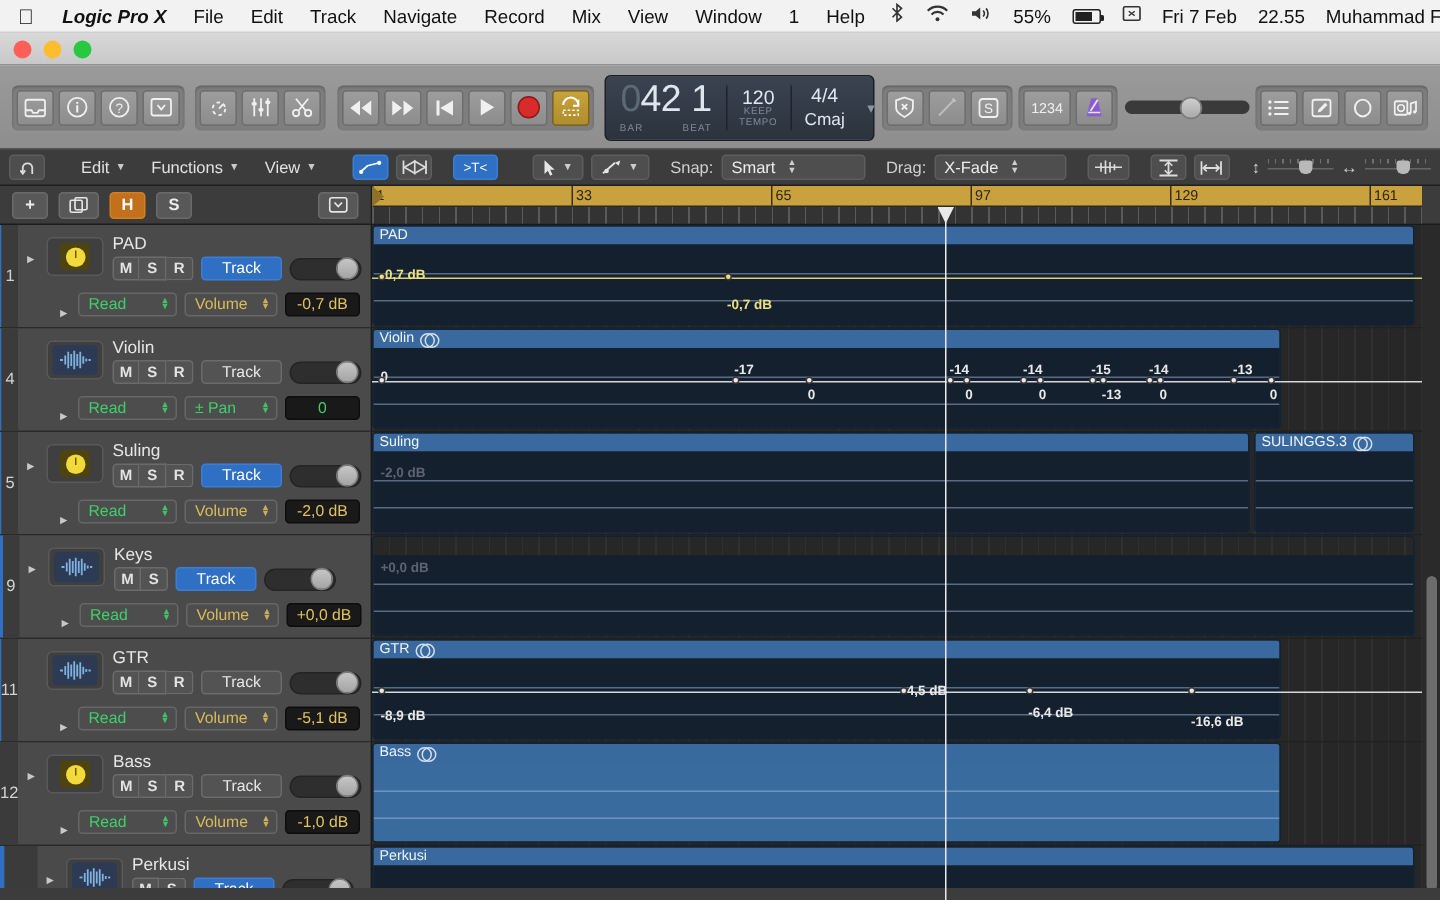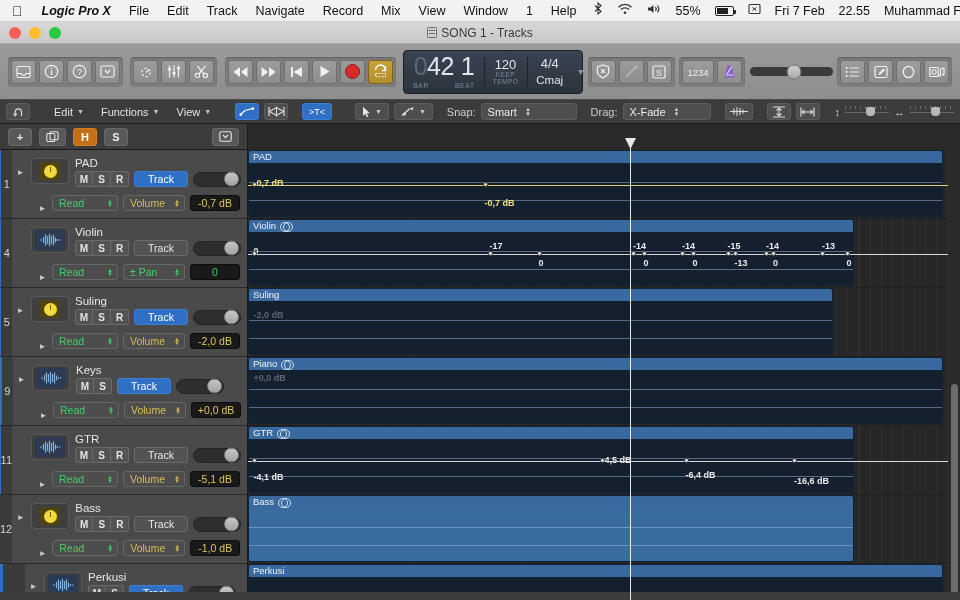--- a/index.html
+++ b/index.html
@@ -329,23 +329,20 @@
     <span class="mi">Muhammad Fabian Arrizqi</span>
 
   </span>
 </div>
 
 <div id="titlebar">
   <span class="traffic">
     <span style="background:#ff5f57"></span>
     <span style="background:#febc2e"></span>
     <span style="background:#28c840"></span>
-  </span>
-  <span class="ttl">
-    <span class="dociconn"></span><span>SONG 1 - Tracks</span>
   </span>
 </div>
 
 <div id="controlbar">
 
   <div class="btngroup">
     <div class="tbtn">
       <svg width="15" height="14" viewBox="0 0 15 14">
           <rect x="1" y="1.5" width="13" height="11" rx="1.5" fill="none" stroke="#f0f0f0" stroke-width="1.2"></rect>
           <path d="M1 8.5 H5 L6 10.2 H9 L10 8.5 H14" fill="none" stroke="#f0f0f0" stroke-width="1.2"></path>
@@ -1029,20 +1026,32 @@
                   </span>
                 </div>
               </span>
             </div>
           </div>
         </div>
       </div>
   </div>
 
   <div id="arrange">
+    <div id="ruler">
+      <div id="rulerbars">
+          <div class="bm" style="left: 0px;">1</div>
+          <div class="bm" style="left: 133px;">33</div>
+          <div class="bm" style="left: 266px;">65</div>
+          <div class="bm" style="left: 399px;">97</div>
+          <div class="bm" style="left: 532px;">129</div>
+          <div class="bm" style="left: 665px;">161</div>
+        </div>
+      <div class="lbrack"></div>
+      <div id="rulerticks"></div>
+    </div>
     <div id="lanes">
         <div class="lane" style="height: 69px;">
           <div class="region" style="left:0%;width:99.3%">
             <div class="rhead">
               <span>PAD</span>
             </div>
             <div class="rbody-dark">
               <div class="wave" style="top:36%"></div>
               <div class="wave" style="top:70%"></div>
             </div>
@@ -1095,48 +1104,54 @@
         <div class="lane" style="height: 69px;">
           <div class="region" style="left:0%;width:83.5%">
             <div class="rhead">
               <span>Suling</span>
             </div>
             <div class="rbody-dark">
               <div class="wave" style="top:36%"></div>
               <div class="wave" style="top:70%"></div>
             </div>
           </div>
+          <div class="region" style="left:84%;width:15.3%">
+            <div class="rhead">
+              <span>SULINGGS.3</span>
+              <span class="stereo-ic"></span>
+            </div>
+            <div class="rbody-dark">
+              <div class="wave" style="top:36%"></div>
+              <div class="wave" style="top:70%"></div>
+            </div>
+          </div>
           <span class="autolbl dim" style="left:0.8%;top:32%">-2,0 dB</span>
         </div>
         <div class="lane" style="height: 69px;">
           <div class="region" style="left:0%;width:99.3%">
-            <div class="rhead">
-              <span>Piano</span>
-              <span class="stereo-ic"></span>
-            </div>
             <div class="rbody-dark">
               <div class="wave" style="top:36%"></div>
               <div class="wave" style="top:70%"></div>
             </div>
           </div>
           <span class="autolbl dim" style="left:0.8%;top:23%">+0,0 dB</span>
         </div>
         <div class="lane" style="height: 69px;">
           <div class="region" style="left:0%;width:86.5%">
             <div class="rhead">
               <span>GTR</span>
               <span class="stereo-ic"></span>
             </div>
             <div class="rbody-dark">
               <div class="wave" style="top:36%"></div>
               <div class="wave" style="top:70%"></div>
             </div>
           </div>
           <div class="autoline" style="left:0;right:0;top:52%"></div>
-          <span class="autolbl " style="left:0.8%;top:68%">-4,1 dB</span>
+          <span class="autolbl " style="left:0.8%;top:68%">-8,9 dB</span>
           <span class="node" style="left:calc(0.8% - 2px);top:52%;margin-top:-3px"></span>
           <span class="autolbl " style="left:50.5%;top:43%">-4,5 dB</span>
           <span class="node" style="left:calc(50.5% - 2px);top:52%;margin-top:-3px"></span>
           <span class="autolbl " style="left:62.5%;top:64%">-6,4 dB</span>
           <span class="node" style="left:calc(62.5% - 2px);top:52%;margin-top:-3px"></span>
           <span class="autolbl " style="left:78%;top:73%">-16,6 dB</span>
           <span class="node" style="left:calc(78% - 2px);top:52%;margin-top:-3px"></span>
         </div>
         <div class="lane" style="height: 69px;">
           <div class="region" style="left:0%;width:86.5%">

